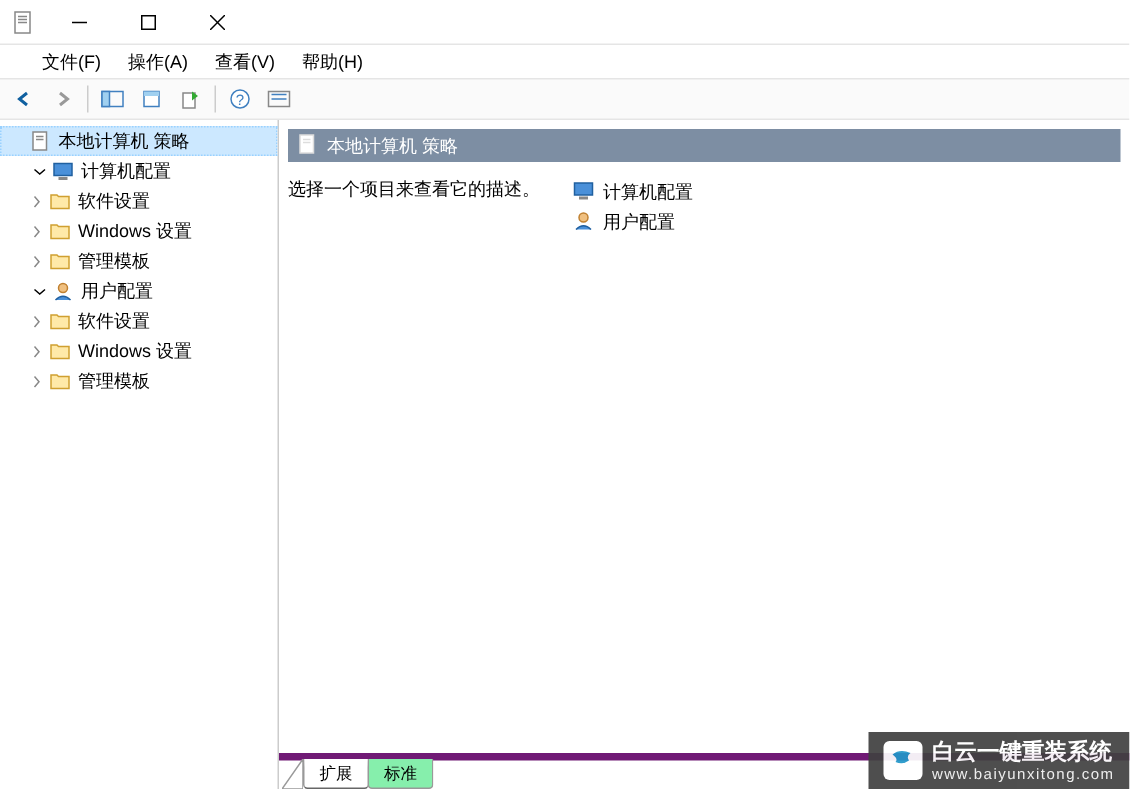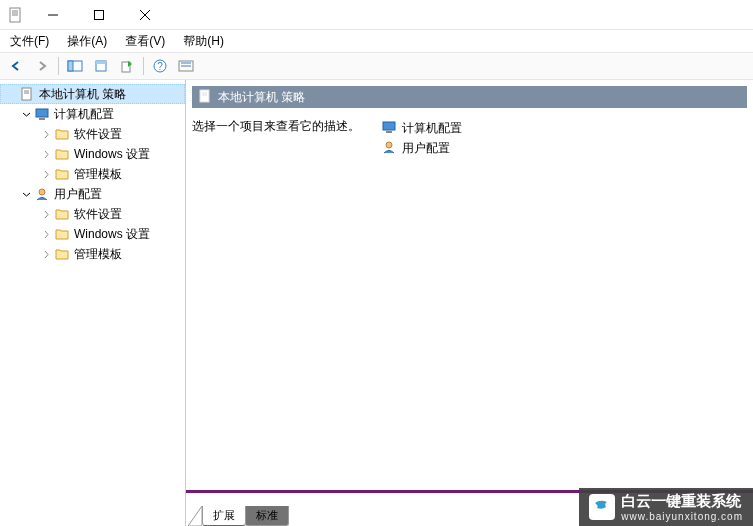--- a/index.html
+++ b/index.html
@@ -4,53 +4,53 @@
   <style>
     * { margin: 0; padding: 0; box-sizing: border-box; font-family: "Microsoft YaHei", "Segoe UI", sans-serif; }
     body { width: 753px; height: 526px; background: #fff; overflow: hidden; position: relative; font-size: 12px; }
     
     .titlebar { height: 30px; display: flex; align-items: center; padding: 0 0 0 8px; border-bottom: 1px solid #e5e5e5; }
     .titlebar-icon { width: 16px; height: 16px; margin-right: 6px; }
     .titlebar-text { flex: 1; font-size: 12px; }
     .win-controls { display: flex; }
     .win-btn { width: 46px; height: 30px; display: flex; align-items: center; justify-content: center; }
     
-    .menubar { height: 22px; display: flex; align-items: center; padding: 0 2px; gap: 2px; }
+    .menubar { height: 22px; display: flex; align-items: center; padding: 0 20px; gap: 2px; }
     .menu-item { padding: 2px 8px; font-size: 12px; }
     
     .toolbar { height: 28px; display: flex; align-items: center; padding: 0 4px; border-top: 1px solid #e5e5e5; border-bottom: 1px solid #e5e5e5; gap: 2px; background: #fafafa; }
     .tool-btn { width: 24px; height: 22px; display: flex; align-items: center; justify-content: center; border: 1px solid transparent; }
     .tool-sep { width: 1px; height: 18px; background: #ccc; margin: 0 2px; }
     
     .content { display: flex; height: 446px; }
     .tree-panel { width: 186px; border-right: 1px solid #ccc; padding: 4px 0; overflow: auto; }
     .tree-node { display: flex; align-items: center; height: 20px; padding-left: 4px; cursor: default; white-space: nowrap; }
     .tree-node.selected { background: #cce8ff; border: 1px dotted #99d1ff; }
     .tree-indent-1 { padding-left: 4px; }
     .tree-indent-2 { padding-left: 20px; }
-    .tree-indent-3 { padding-left: 40px; }
+    .tree-indent-3 { padding-left: 18px; }
     .expander { width: 12px; height: 12px; display: inline-flex; align-items: center; justify-content: center; margin-right: 2px; }
     .expander-blank { width: 12px; margin-right: 2px; }
     .tree-icon { width: 16px; height: 16px; margin-right: 4px; display: inline-flex; align-items: center; justify-content: center; }
     
     .detail-panel { flex: 1; display: flex; flex-direction: column; position: relative; }
     .detail-header { background: #7d8ea3; color: #fff; height: 22px; display: flex; align-items: center; padding: 0 6px; margin: 6px 6px 0 6px; }
     .detail-header-icon { margin-right: 6px; }
     .detail-body { flex: 1; display: flex; padding: 10px 20px 0 6px; }
     .detail-left { width: 190px; padding-right: 10px; }
     .detail-right { flex: 1; }
     .col-header { border-bottom: 0; padding-bottom: 4px; margin-bottom: 2px; }
     .list-row { display: flex; align-items: center; height: 20px; }
     .list-icon { width: 16px; height: 16px; margin-right: 4px; display: inline-flex; }
     
-    .tabs-strip { position: absolute; bottom: 0; left: 0; right: 0; height: 36px; display: flex; align-items: flex-end; padding-left: 2px; border-top: 3px solid #701a75; }
+    .tabs-strip { position: absolute; bottom: 0; left: 0; right: 0; height: 24px; display: flex; align-items: flex-end; padding-left: 2px; border-top: 5px solid #701a75; }
     .tab-slant { width: 14px; height: 20px; }
     .tab { height: 20px; padding: 2px 10px 0; border: 1px solid #999; border-top: none; background: #fff; margin-right: -1px; font-size: 11px; cursor: default; border-radius: 0 0 3px 3px; }
     .tab.active { background: #fff; border-bottom-color: #666; }
-    .tab:not(.active) { background: #737373; }
+    .tab:not(.active) { background: #86efac; }
     
     .watermark { position: absolute; right: 0; bottom: 0; display: flex; align-items: center; background: #404040; color: #fff; padding: 4px 10px; font-size: 15px; font-weight: bold; opacity: 0.92; gap: 6px; }
     .wm-badge { width: 26px; height: 26px; background: #fff; border-radius: 4px; display: flex; align-items: center; justify-content: center; }
     .wm-sub { font-size: 10px; opacity: 0.9; font-weight: normal; letter-spacing: 1px; }
   </style>
 </head>
 <body>
 
 <div class="titlebar">
   <span class="titlebar-icon">

